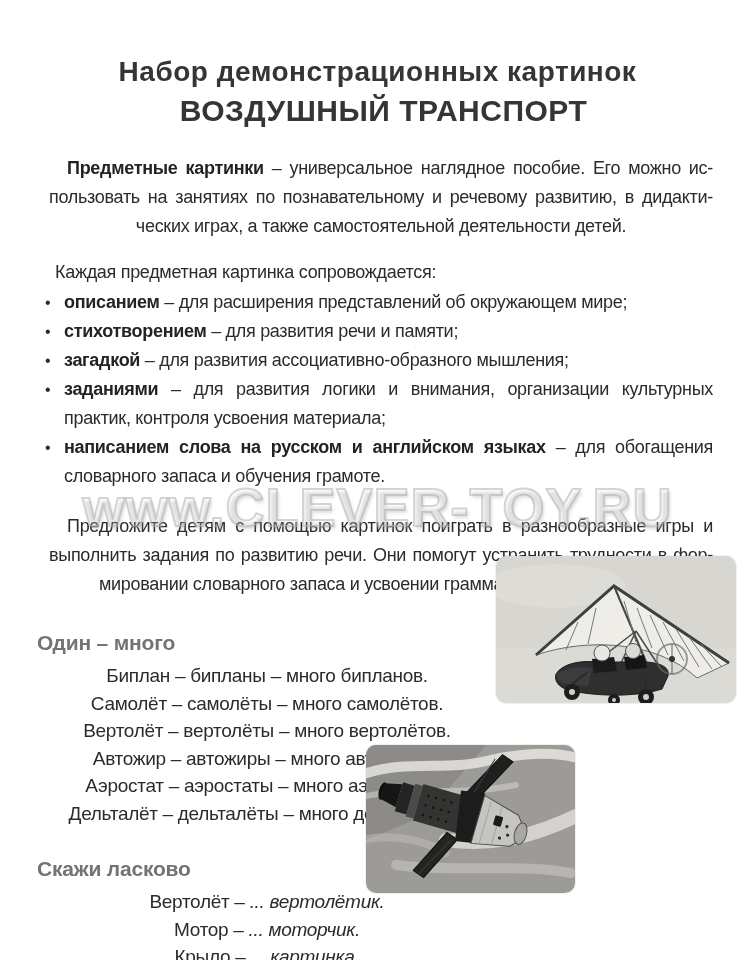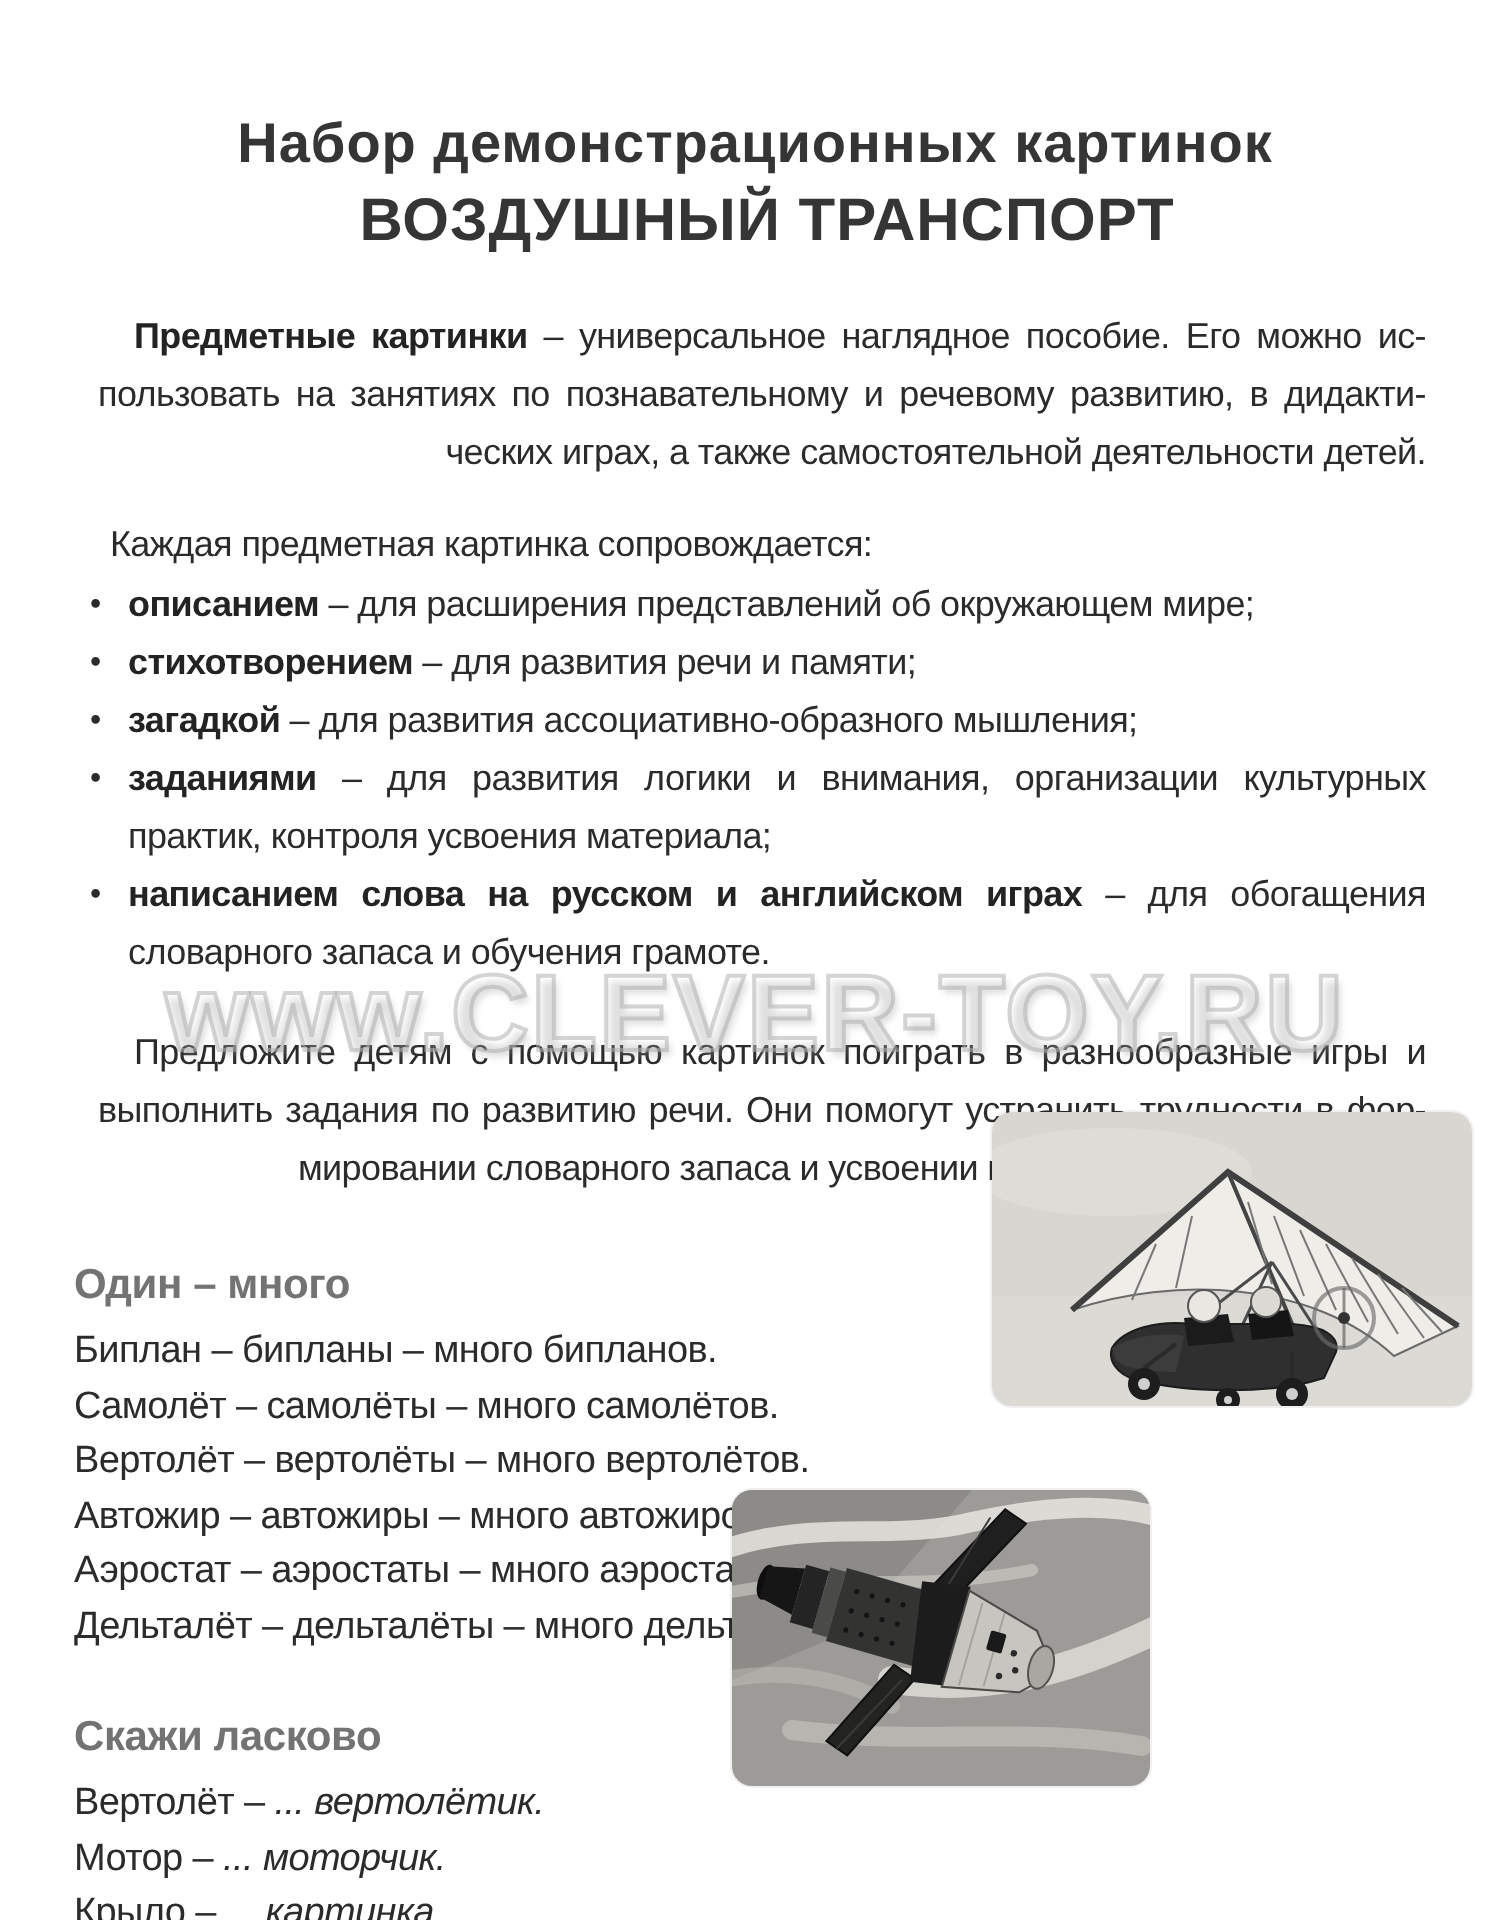--- a/index.html
+++ b/index.html
@@ -9,21 +9,21 @@
     overflow:hidden; color:#2b2b2b;
     font-family:"Liberation Sans","DejaVu Sans",sans-serif;
   }
   .content { margin:0 42px 0 37px; }
   header { padding-top:54px; text-align:center; color:#353535; }
   .title1 { font-size:28px; font-weight:bold; letter-spacing:.5px; line-height:36px; }
   .title2 { font-size:30px; font-weight:bold; letter-spacing:.5px; line-height:38px; margin-top:2px;margin-left:12px; }
 
   .para { font-size:18px; line-height:29px; letter-spacing:-.3px;margin-left:12px; }
   .jline { text-align:justify; text-align-last:justify; }
-  .line  { text-align:right; }
+  .line  { text-align:center; }
   .indent { text-indent:18px; }
   b { color:#232323; }
 
   .intro { margin-top:24px; }
   .list-intro { margin-top:17px; font-size:18px; line-height:29px; letter-spacing:-.3px; }
 
   .bullets { list-style:none; margin-top:1px; }
   .bullets li {
     position:relative; padding-left:27px; font-size:18px; line-height:29px;
     letter-spacing:-.3px; text-align:justify;
@@ -37,21 +37,21 @@
     font-size:54px; font-weight:bold; letter-spacing:1px; white-space:nowrap;
     color:rgba(255,255,255,0.06);
     -webkit-text-stroke:2px rgba(176,176,176,0.55);
     text-shadow:2px 3px 3px rgba(150,150,150,0.30);
     z-index:4; pointer-events:none;
   }
 
   .sec-heading { font-size:21px; font-weight:bold; letter-spacing:-.2px; color:#737373; }
   .one-many { margin-top:32px; }
   .say-kindly { margin-top:30px; }
-  .word-list { list-style:none; margin-top:7px; width:460px; }
+  .word-list { list-style:none; margin-top:7px; width:460px;text-align:center; }
   .word-list li { font-size:19px; line-height:27.5px; letter-spacing:-.3px; }
   .word-list .ans { font-style:italic; }
 
   .photo {
     position:absolute; border-radius:10px; overflow:hidden;
     box-shadow:0 0 0 1px rgba(0,0,0,0.06);
   }
   #photo1 { left:496px; top:556px; width:240px; height:147px; }
   #photo2 { left:366px; top:745px; width:209px; height:148px; }
   .photo svg { display:block; }
@@ -74,21 +74,21 @@
       <div class="line">ческих играх, а также самостоятельной деятельности детей.</div>
     </section>
 
     <div class="list-intro indent">Каждая предметная картинка сопровождается:</div>
 
     <ul class="bullets">
       <li><span class="bm">•</span><b>описанием</b><span> – для расширения представлений об окружающем мире;</span></li>
       <li><span class="bm">•</span><b>стихотворением</b><span> – для развития речи и памяти;</span></li>
       <li><span class="bm">•</span><b>загадкой</b><span> – для развития ассоциативно-образного мышления;</span></li>
       <li><span class="bm">•</span><b>заданиями</b><span> – для развития логики и внимания, организации культурных практик, контроля усвоения материала;</span></li>
-      <li><span class="bm">•</span><b>написанием слова на русском и английском играх</b><span> – для обогащения словарного запаса и обучения грамоте.</span></li>
+      <li><span class="bm">•</span><b>написанием слова на русском и английском языках</b><span> – для обогащения словарного запаса и обучения грамоте.</span></li>
     </ul>
 
     <section class="p2 para">
       <div class="jline indent">Предложите детям с помощью картинок поиграть в разнообразные игры и</div>
       <div class="jline">выполнить задания по развитию речи. Они помогут устранить трудности в фор-</div>
       <div class="line">мировании словарного запаса и усвоении грамматических категорий.</div>
     </section>
 
     <section class="one-many">
       <div class="sec-heading">Один – много</div>

